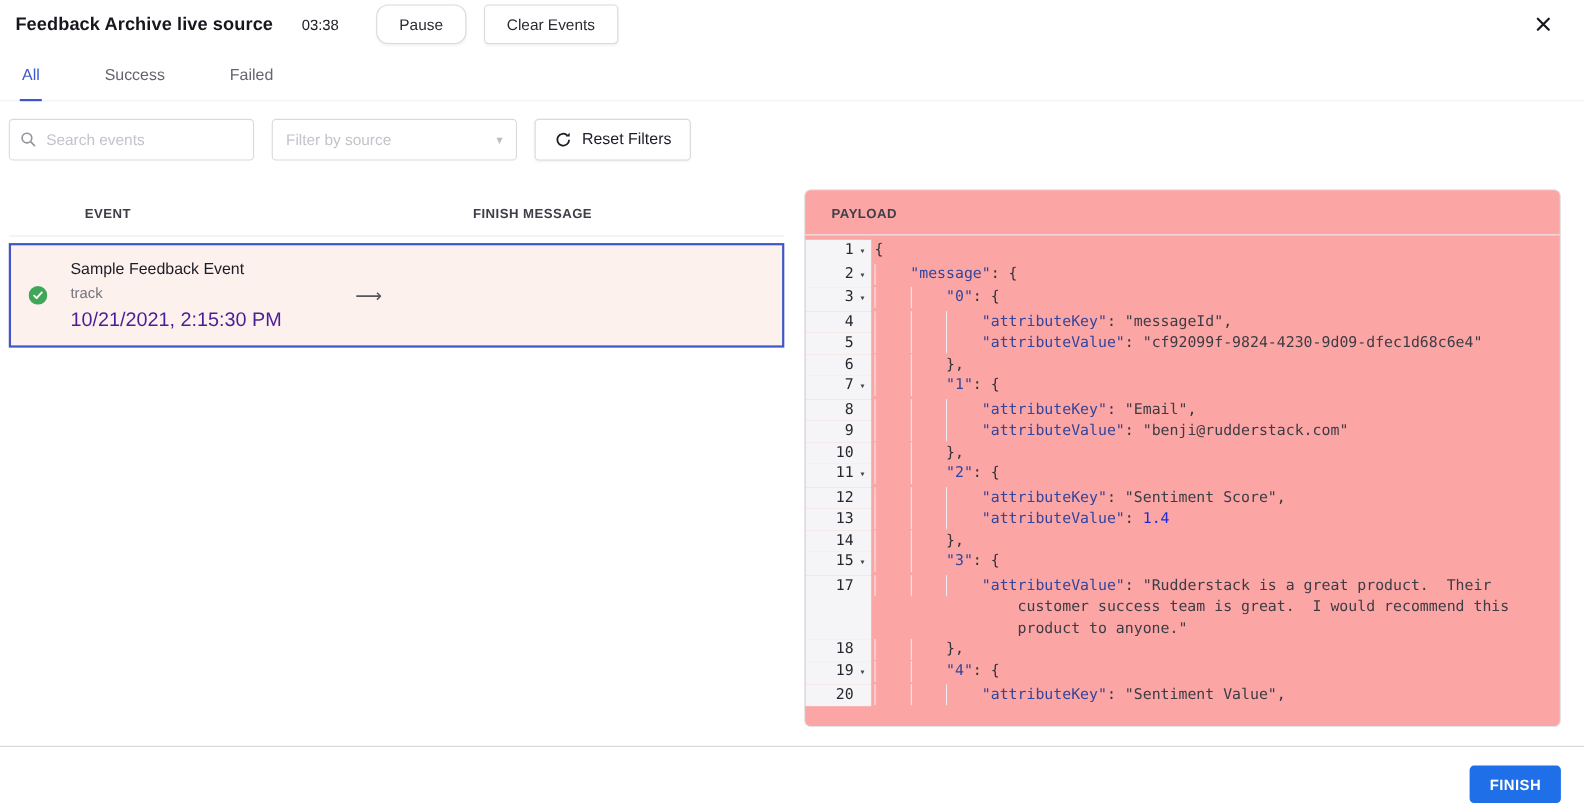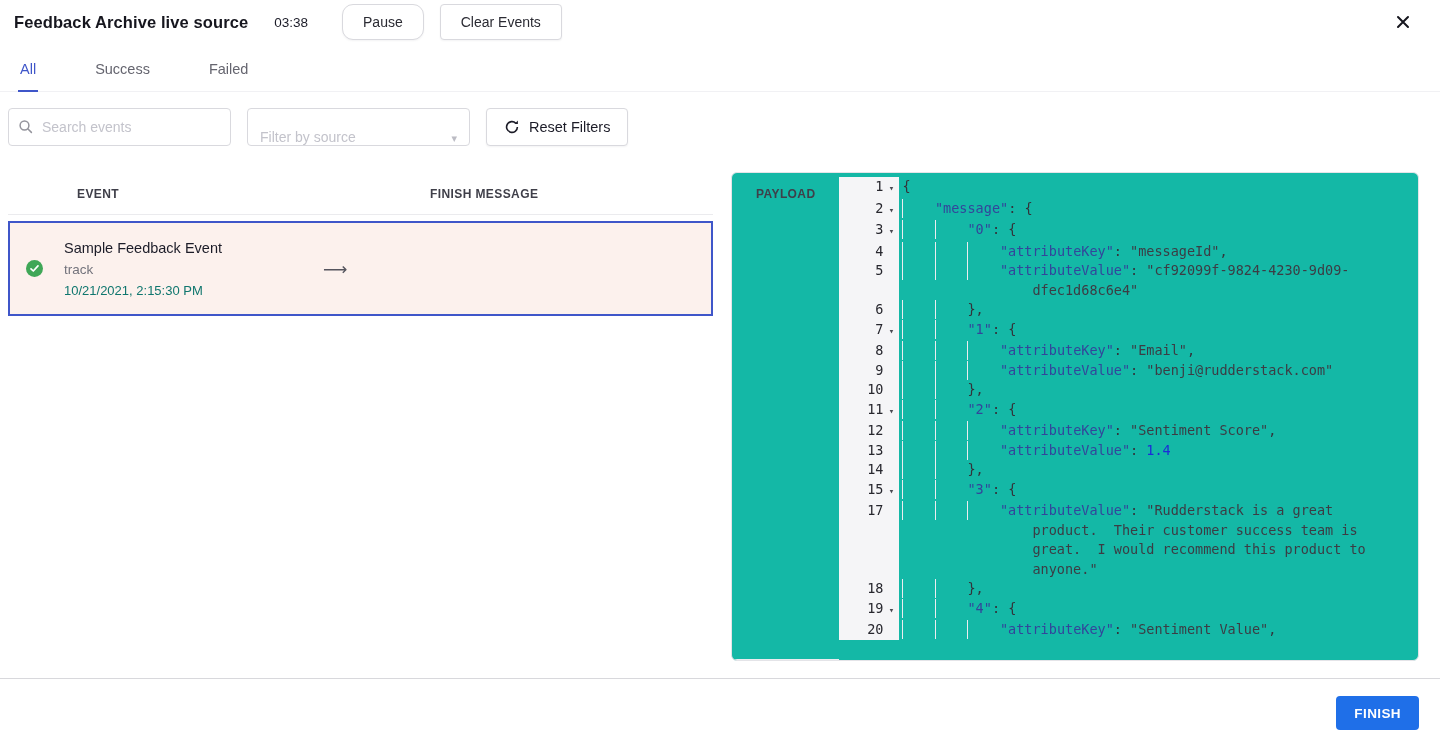--- a/index.html
+++ b/index.html
@@ -24,48 +24,48 @@
   .tab.active { color:var(--accent); border-bottom-color:var(--accent); }
 
   
   .filter-row { display:flex; align-items:center; gap:16px; margin:16px 8px 0; }
   .search-box { position:relative; width:223px; height:38px; }
   .search-box input { width:100%; height:100%; border:1px solid #d9d9de; border-radius:4px;
                       padding:0 10px 0 33px; font-family:inherit; font-size:14px; color:#2b2b33; outline:none; }
   .search-box input::placeholder { color:#c3c3cb; }
   .search-icon { position:absolute; left:10px; top:11px; }
   .select-box { width:223px; height:38px; border:1px solid #d9d9de; border-radius:4px; display:flex;
-                align-items:flex-end; justify-content:space-between; padding:0 12px; cursor:pointer; background:#fff; }
+                align-items:center; justify-content:space-between; padding:0 12px; cursor:pointer; background:#fff; }
   .select-placeholder { font-size:14px; color:#c3c3cb; }
   .select-chevron { font-size:11px; color:#bcbcc4; }
   .btn-reset { display:flex; align-items:center; gap:9px; height:38px; padding:0 17px; }
   .btn-reset .label { font-size:14.5px; color:#1c1c28; }
 
   
   .main { display:flex; gap:18px; margin:26px 21px 0 8px; align-items:flex-start; }
 
   
   .events-panel { width:705px; flex:none; }
   .list-header { position:relative; height:43px; border-bottom:1px solid #ebebee; }
   .col-head { position:absolute; top:15px; font-size:12px; font-weight:700; letter-spacing:.4px; color:#3f3f49; }
   .col-head.event { left:69px; }
   .col-head.error { left:422px; }
   .event-row { position:relative; margin-top:6px; height:95px; border:2px solid var(--accent);
                background:var(--selected-row-bg); display:flex; align-items:center; cursor:pointer; }
   .status-icon { margin-left:16px; flex:none; display:flex; }
   .event-meta { margin-left:21px; }
   .event-name { font-size:14.5px; color:#1c1c28; margin-bottom:6px; }
   .event-type { font-size:13.5px; color:#73737c; margin-bottom:6px; }
-  .event-time { font-size:13px; color:#0f766e; }
+  .event-time { font-size:18px; color:#4c1d95; }
   .event-arrow { position:absolute; left:313px; top:50%; transform:translateY(-50%);
                  font-size:17px; color:#55555e; }
 
   
   .payload-panel { width:688px; flex:none; height:489px; border:1px solid #e4e4e8; border-radius:6px;
-                   overflow:hidden; display:flex; flex-direction:row; background:#14b8a6; }
+                   overflow:hidden; display:flex; flex-direction:column; background:#fca5a5; }
   .payload-header { flex:none; padding:14px 24px 12px; font-size:12px; font-weight:700; letter-spacing:.4px;
                     color:#3f3f49; border-bottom:1px solid #ececf0; }
   .payload-code { flex:1; overflow:hidden; padding-top:4px; font-family:"DejaVu Sans Mono",monospace;
                   font-size:13.5px; line-height:19.5px; color:#2f2f36; }
   .code-line { display:flex; }
   .gutter { flex:none; width:60px; display:flex; background:#f5f5f7; }
   .ln { flex:1; text-align:right; color:#27272e; }
   .fold { flex:none; width:16px; text-align:center; font-size:9px; color:#4a4a52; padding-top:2px; cursor:pointer; }
   .code-content { display:block; flex:1; margin-left:3px; padding-right:20px;
                   white-space:pre-wrap; word-break:break-word; }

